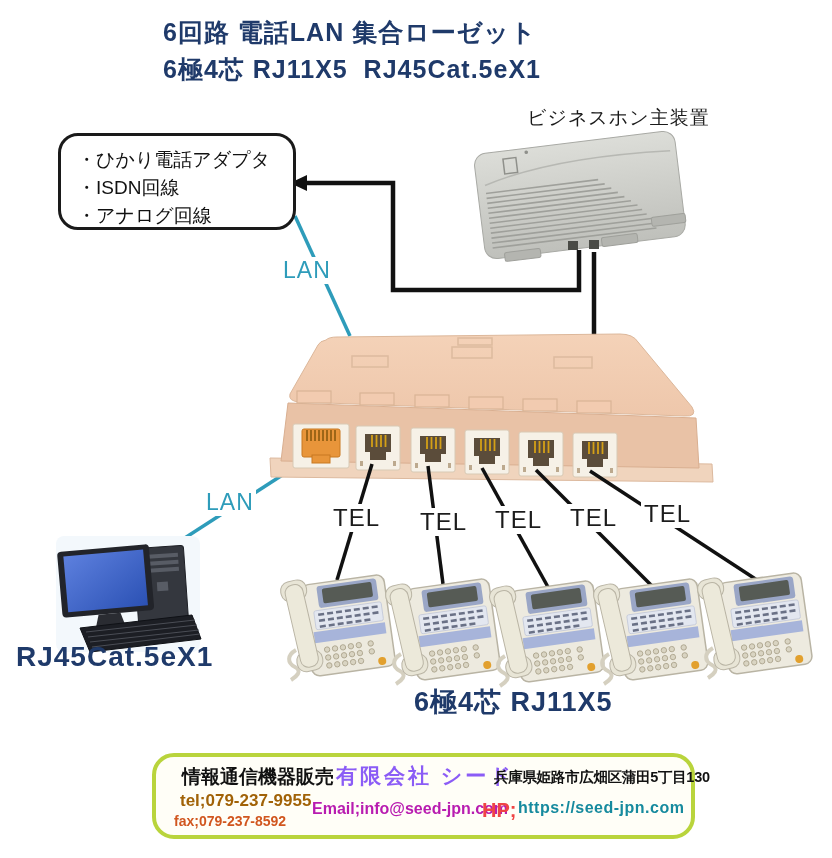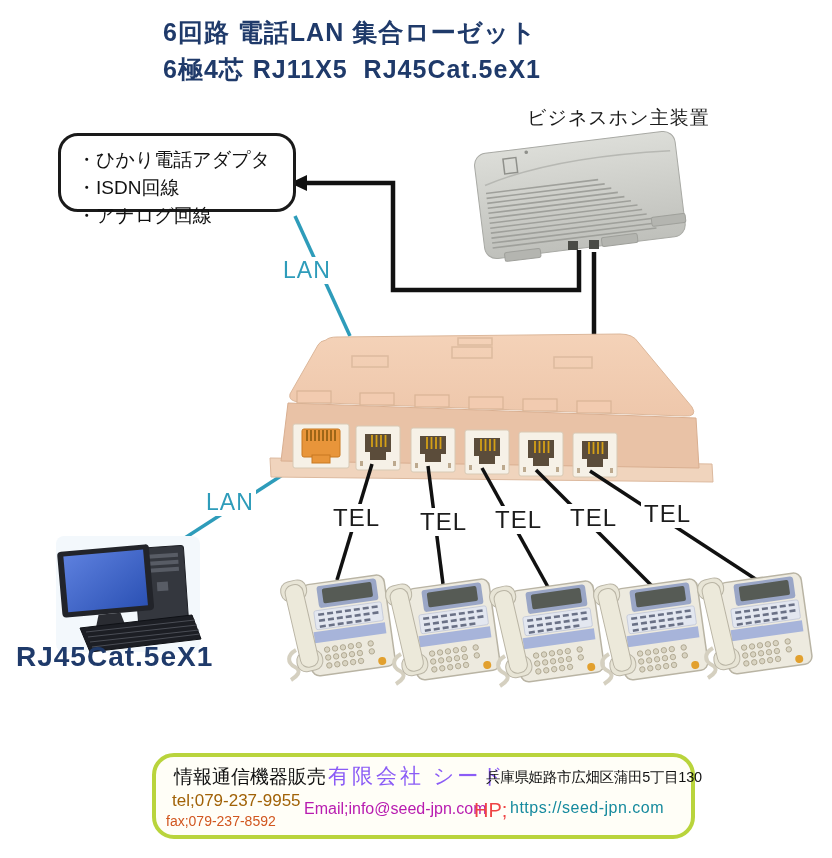--- a/index.html
+++ b/index.html
@@ -6,35 +6,35 @@
   #stage{
     position:relative;width:832px;height:858px;background:#ffffff;overflow:hidden;
     font-family:"Liberation Sans","DejaVu Sans",sans-serif;
   }
   .abs{position:absolute;}
   svg{display:block;}
   
   .title-line{color:#1f3a6a;font-size:25px;font-weight:bold;letter-spacing:1px;white-space:pre;}
   .pbx-label{color:#1a1a1a;font-size:19px;letter-spacing:1px;}
   .sources-box{
-    left:58px;top:133px;width:238px;height:79px;background:#ffffff;
+    left:58px;top:133px;width:238px;height:97px;background:#ffffff;
     border:3px solid #1a1a1a;border-radius:20px;box-sizing:border-box;
     padding:10px 0 0 16px;z-index:3;
   }
   .sources-box .src-item{color:#111;font-size:19px;line-height:28px;white-space:nowrap;}
   .lan-label{color:#2e9cba;font-size:23px;font-weight:500;letter-spacing:1px;z-index:3;background:#fff;padding:0 2px;}
   .tel-label{color:#1c1c1c;font-size:24px;letter-spacing:1px;z-index:3;background:#fff;padding:0 3px;}
   .pc-label{color:#1f3a6a;font-size:28px;font-weight:700;letter-spacing:1px;z-index:3;}
   .phones-caption{color:#1f3a6a;font-size:27px;font-weight:bold;letter-spacing:1px;z-index:3;}
   
   .footer-box{
     left:152px;top:753px;width:543px;height:86px;background:#fffef7;
     border:4px solid #b9d43c;border-radius:22px;box-sizing:border-box;z-index:3;
   }
-  .footer-box span{position:absolute;white-space:nowrap;font-weight:normal;}
+  .footer-box span{position:absolute;white-space:nowrap;font-weight:bold;margin-left:8px;}
   .f-business{left:18px;top:7px;font-size:19px;color:#111;}
   .f-company{left:172px;top:5px;font-size:21px;color:#8b5cf6;letter-spacing:3px;}
   .f-address{left:330px;top:11px;font-size:14.5px;color:#111;letter-spacing:-0.3px;}
   .f-tel{left:16px;top:34px;font-size:17px;color:#a16207;}
   .f-fax{left:10px;top:56px;font-size:14px;color:#d1561f;}
   .f-email{left:148px;top:43px;font-size:16px;color:#b81cb0;}
   .f-hp{left:318px;top:42px;font-size:20px;color:#ef4444;}
   .f-url{left:354px;top:42px;font-size:16px;color:#168a9e;letter-spacing:0.5px;}
   .diagram-svg{left:0;top:0;z-index:1;}
 </style>
@@ -311,20 +311,21 @@
   <div class="abs lan-label" style="left:204px;top:489px;">LAN</div>
 
   <div class="abs tel-label" style="left:330px;top:504px;">TEL</div>
   <div class="abs tel-label" style="left:417px;top:508px;">TEL</div>
   <div class="abs tel-label" style="left:492px;top:506px;">TEL</div>
   <div class="abs tel-label" style="left:567px;top:504px;">TEL</div>
   <div class="abs tel-label" style="left:641px;top:500px;">TEL</div>
 
   <div class="abs pc-label" style="left:16px;top:641px;">RJ45Cat.5eX1</div>
 
+  <div class="abs phones-caption" style="left:414px;top:684px;">6極4芯 RJ11X5</div>
 
   <div class="abs footer-box">
     <span class="f-business">情報通信機器販売</span>
     <span class="f-company">有限会社 シード</span>
     <span class="f-address">兵庫県姫路市広畑区蒲田5丁目130</span>
     <span class="f-tel">tel;079-237-9955</span>
     <span class="f-fax">fax;079-237-8592</span>
     <span class="f-email">Email;info@seed-jpn.com</span>
     <span class="f-hp">HP;</span>
     <span class="f-url">https://seed-jpn.com</span>

